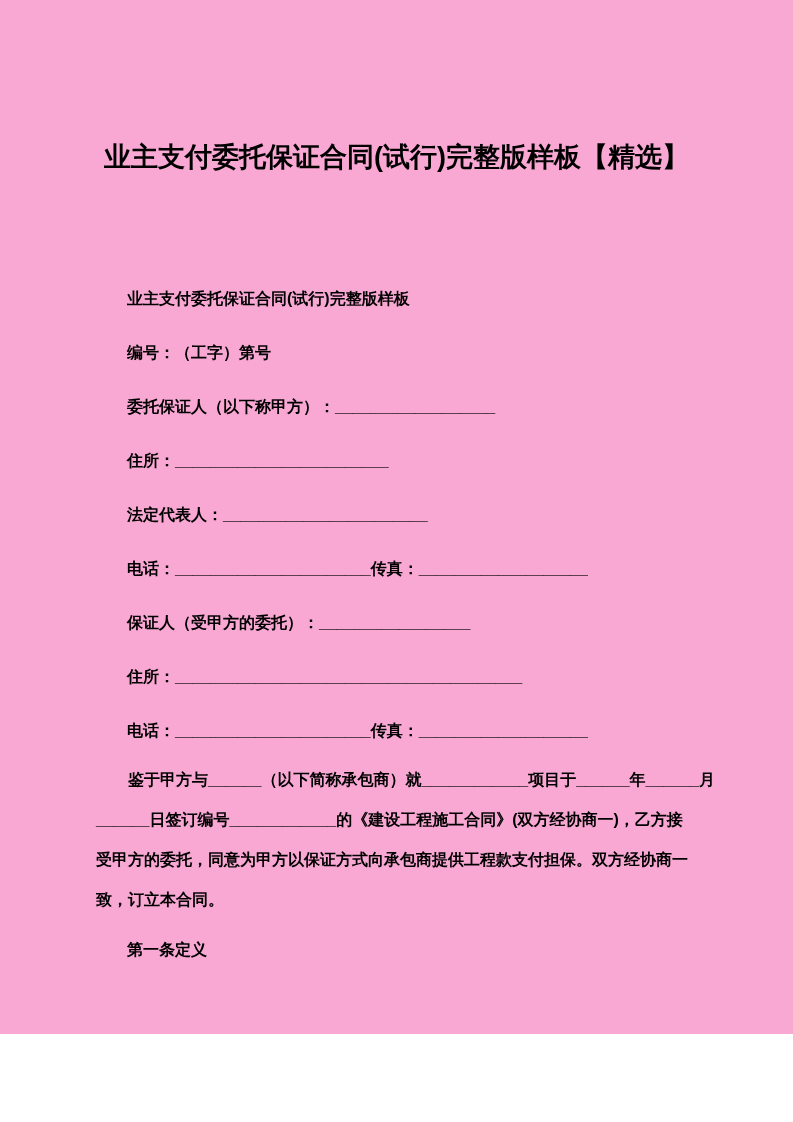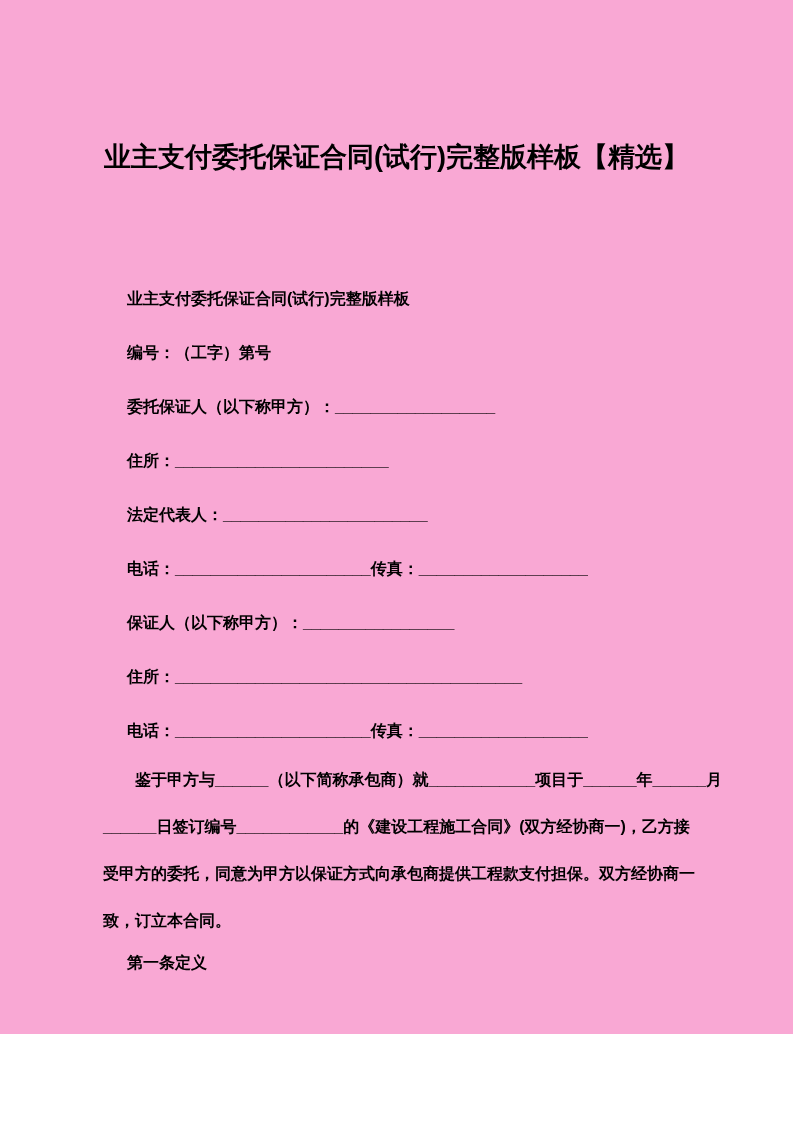--- a/index.html
+++ b/index.html
@@ -39,29 +39,29 @@
   .field {
     margin: 0 0 32px 0;
     line-height: 22px;
     text-indent: 39px;
     white-space: nowrap;
   }
   .recital {
     margin-top: -10px;
   }
   .para-line {
-    margin: 15px;
+    margin: 8px;
     line-height: 32px;
     white-space: nowrap;
   }
   .para-line.first {
     text-indent: 32px;
   }
   .section-heading {
-    margin: 12px 0 0 0;
+    margin: 23px 0 0 0;
     line-height: 22px;
     text-indent: 39px;
     white-space: nowrap;
   }
   .page-number {
     position: absolute;
     top: 1044px;
     left: 0;
     width: 100%;
     text-align: center;
@@ -84,21 +84,21 @@
     <p class="field">编号：（工字）第号</p>
 
     <p class="field">委托保证人（以下称甲方）：__________________</p>
 
     <p class="field">住所：________________________</p>
 
     <p class="field">法定代表人：_______________________</p>
 
     <p class="field">电话：______________________传真：___________________</p>
 
-    <p class="field">保证人（以下称甲方）：_________________</p>
+    <p class="field">保证人（受甲方的委托）：_________________</p>
 
     <p class="field">住所：_______________________________________</p>
 
 
     <p class="field">电话：______________________传真：___________________</p>
 
     <div class="recital">
       <p class="para-line first">鉴于甲方与______（以下简称承包商）就____________项目于______年______月</p>
       <p class="para-line">______日签订编号____________的《建设工程施工合同》(双方经协商一)，乙方接</p>
       <p class="para-line">受甲方的委托，同意为甲方以保证方式向承包商提供工程款支付担保。双方经协商一</p>

